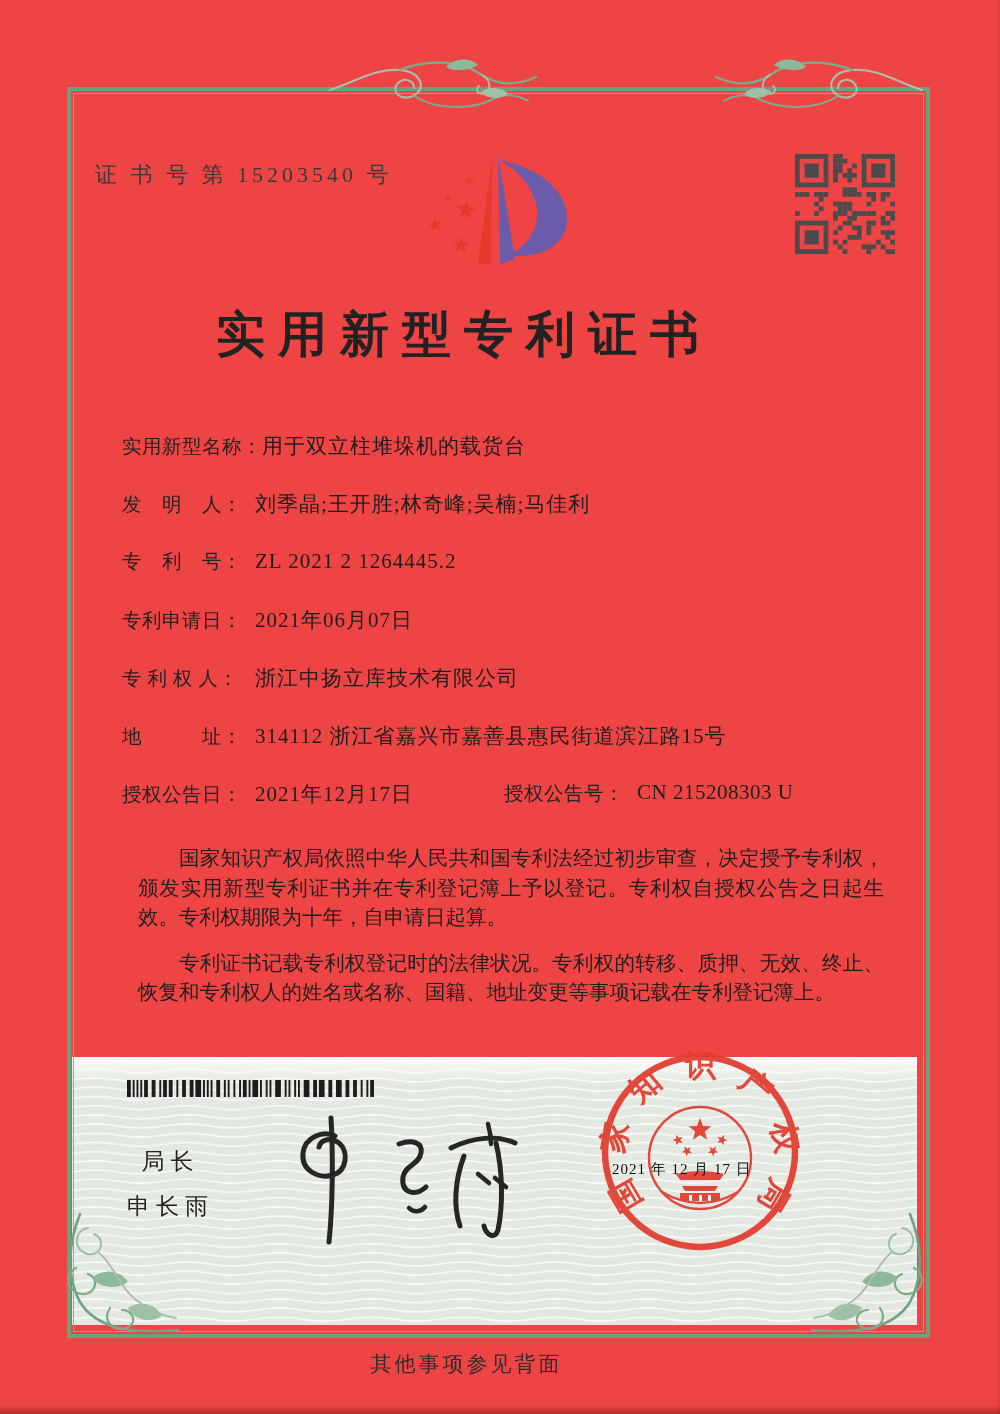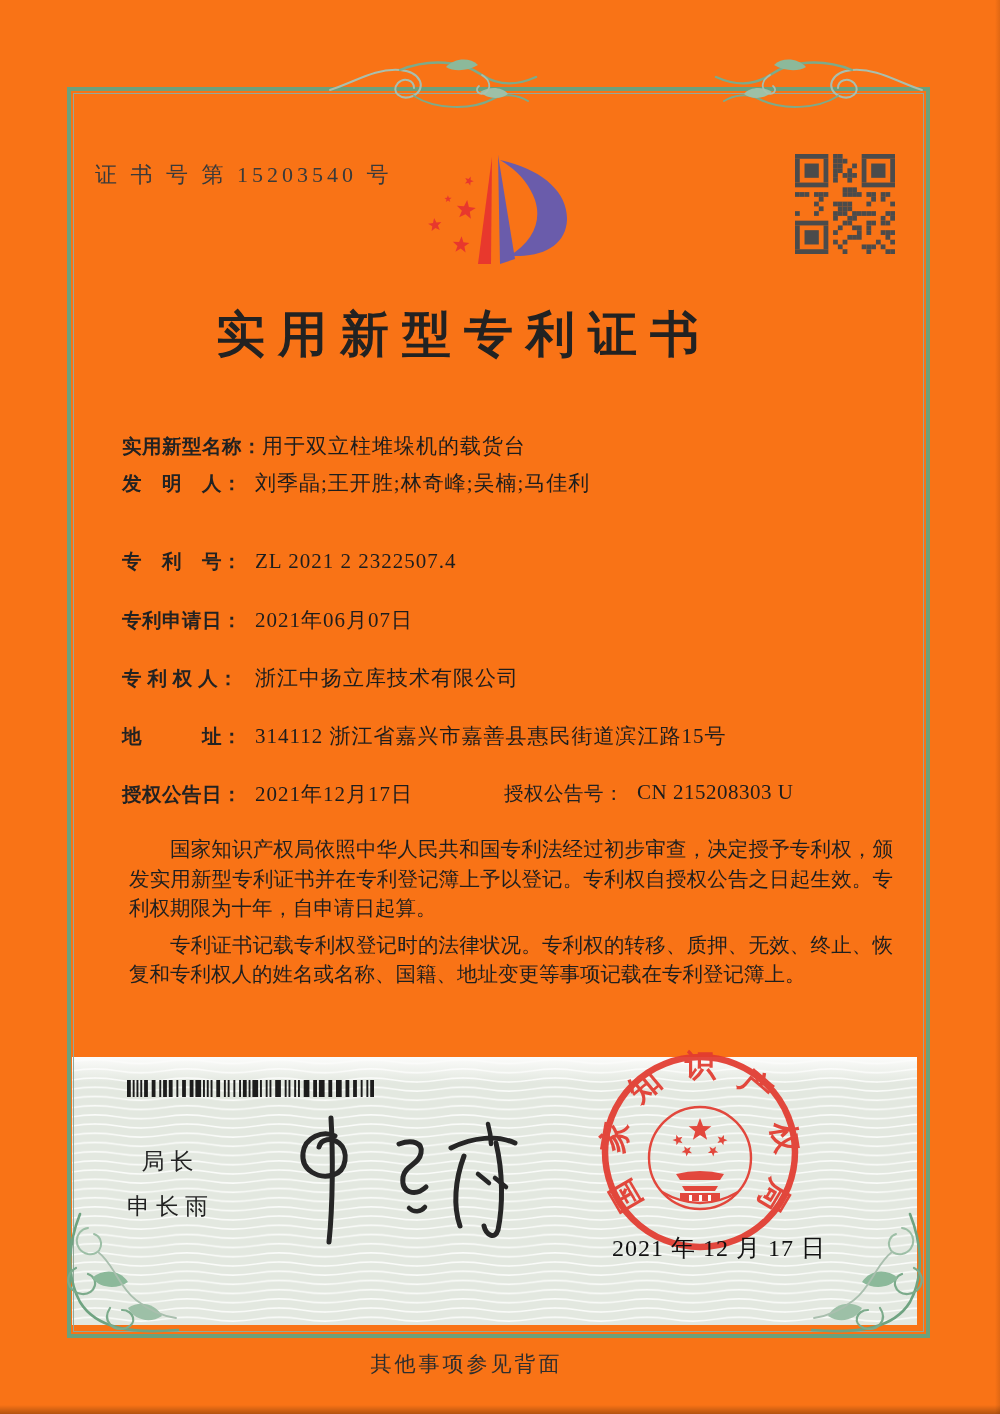--- a/index.html
+++ b/index.html
@@ -1,18 +1,18 @@
 <!DOCTYPE html>
 <html><head>
 <meta charset="utf-8">
 <style>
   html,body{margin:0;padding:0;background:#888;}
   .page{
     position:relative; width:1000px; height:1414px; margin:0 auto;
-    background:#f97316; overflow:hidden;
+    background:#ef4444; overflow:hidden;
     font-family:"Liberation Serif","DejaVu Serif",serif;
     color:#2b2b2b;
   }
   .scan-edge-bottom{position:absolute;left:0;bottom:0;width:100%;height:9px;
     background:linear-gradient(to bottom,rgba(0,0,0,0),rgba(0,0,0,.28));}
   .scan-edge-right{position:absolute;top:0;right:0;width:5px;height:100%;
     background:linear-gradient(to left,rgba(0,0,0,.10),rgba(0,0,0,0));}
   
   .frame{position:absolute;left:67px;top:87px;width:855px;height:1243px;
     border:4px solid #6ca17c;}
@@ -23,34 +23,34 @@
     height:268px;overflow:hidden;}
   .guilloche svg{display:block;}
   .guilloche-fade{position:absolute;left:72px;top:1057px;width:845px;height:26px;
     background:linear-gradient(to bottom,#fcfcfb,rgba(252,252,251,0));}
   .certno{position:absolute;left:95px;top:160px;font-size:22px;letter-spacing:4px;color:#3a3a3a;}
   .logo{position:absolute;left:405px;top:138px;}
   .qr{position:absolute;left:795px;top:154px;}
   .title{position:absolute;left:0;top:302px;width:928px;margin:0;text-align:center;
     font-size:49px;font-weight:bold;letter-spacing:13px;color:#222;}
   .row{position:absolute;left:122px;white-space:nowrap;}
-  .row .lbl{display:inline-block;min-width:133px;font-size:19.5px;letter-spacing:.5px;color:#222;font-weight:bold;}
+  .row .lbl{display:inline-block;min-width:133px;font-size:19.5px;letter-spacing:.5px;color:#222;}
   .row .val{font-size:21px;letter-spacing:1px;color:#1d1d1d;}
   .row .lbl2{position:absolute;left:382px;display:inline-block;min-width:133px;
     font-size:19.5px;letter-spacing:.5px;color:#222;}
   .row .val2{position:absolute;left:515px;font-size:21px;letter-spacing:.5px;color:#1d1d1d;text-align:center;}
   .paras{position:absolute;left:122px;top:828px;width:778px;font-size:20.5px;
     line-height:29.5px;text-align:justify;color:#1f1f1f;}
-  .paras p{margin:7px;text-indent:2em;}
+  .paras p{margin:16px;text-indent:2em;}
   .barcode{position:absolute;left:127px;top:1080px;}
   .director{position:absolute;left:127px;top:1146px;font-size:23px;letter-spacing:6px;color:#222;text-align:center;}
   .director div{margin-bottom:14px;}
   .signature{position:absolute;left:283px;top:1112px;}
   .seal{position:absolute;left:590px;top:1042px;}
-  .sealdate{position:absolute;left:612px;top:1232px;font-size:24px;letter-spacing:1px;color:#111;
+  .sealdate{position:absolute;left:612px;top:1160px;font-size:15px;letter-spacing:1px;color:#111;
     font-family:"Liberation Serif","DejaVu Serif",serif;}
   .pageno{position:absolute;left:67px;top:1292px;width:855px;text-align:center;
     font-size:19px;letter-spacing:2px;color:#2b2b2b;transform:translateX(-28px);}
   .backnote{position:absolute;left:67px;top:1350px;width:855px;text-align:center;
     font-size:21px;letter-spacing:3px;color:#2e2e2e;transform:translateX(-28px);}
   .ornaments{position:absolute;left:0;top:0;pointer-events:none;}
 </style>
 </head>
 <body>
 
@@ -229,25 +229,25 @@
         <rect x="90.47619047619048" y="95.23809523809524" width="4.761904761904762" height="4.761904761904762"></rect>
         <rect x="95.23809523809524" y="95.23809523809524" width="4.761904761904762" height="4.761904761904762"></rect>
       </g>
   </svg>
 
   <h1 class="title">实用新型专利证书</h1>
 
   <div class="row" style="top:432px">
     <span class="lbl">实用新型名称：</span><span class="val">用于双立柱堆垛机的载货台</span>
   </div>
-  <div class="row" style="top:469px">
+  <div class="row" style="top:490px">
     <span class="lbl">发　明　人：</span><span class="val">刘季晶;王开胜;林奇峰;吴楠;马佳利</span>
   </div>
   <div class="row" style="top:548px">
-    <span class="lbl">专　利　号：</span><span class="val">ZL 2021 2 2322507.4</span>
+    <span class="lbl">专　利　号：</span><span class="val">ZL 2021 2 1264445.2</span>
   </div>
   <div class="row" style="top:606px">
     <span class="lbl">专利申请日：</span><span class="val">2021年06月07日</span>
   </div>
   <div class="row" style="top:664px">
     <span class="lbl">专 利 权 人：</span><span class="val">浙江中扬立库技术有限公司</span>
   </div>
   <div class="row" style="top:722px">
     <span class="lbl">地　　　址：</span><span class="val">314112 浙江省嘉兴市嘉善县惠民街道滨江路15号</span>
   </div>

